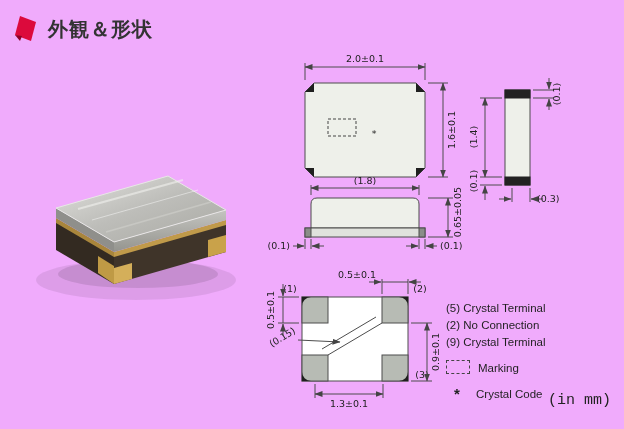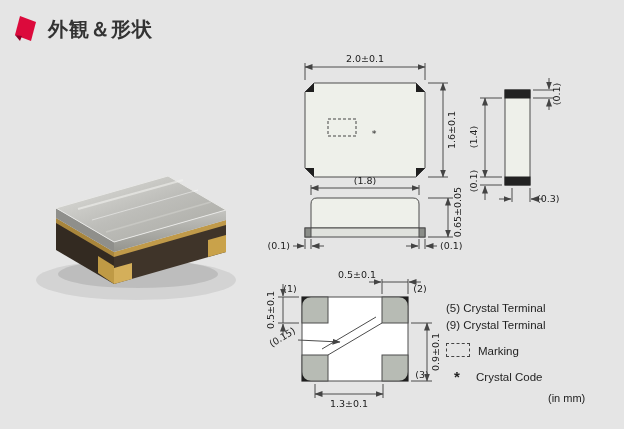--- a/index.html
+++ b/index.html
@@ -1,16 +1,16 @@
 <!DOCTYPE html>
 <html><head>
 <meta charset="utf-8">
 <style>
   html,body{margin:0;padding:0;background:#fff;}
-  .page{position:relative;width:624px;height:429px;background:#e5e5e5;overflow:hidden;
+  .page{position:relative;width:624px;height:429px;background:#f0abfc;overflow:hidden;
         font-family:"Liberation Sans","DejaVu Sans",sans-serif;color:#222;}
   
   .hdr{position:absolute;left:14px;top:14px;display:flex;align-items:center;gap:10px;}
   .hdr h1{margin:0;font-size:20px;font-weight:600;color:#333;letter-spacing:1px;}
   
   .photo{position:absolute;left:18px;top:152px;width:220px;height:165px;}
   
   .drawings{position:absolute;left:240px;top:50px;width:384px;height:375px;}
   svg{font-family:"DejaVu Sans",sans-serif;}
   .dim{font-size:9.5px;fill:#222;}
@@ -20,21 +20,21 @@
   .pad-fill{fill:#b7bbb4;stroke:#4d4d4d;stroke-width:1;}
   .cap{fill:#222;stroke:#222;}
   .cast{fill:#1f1f1f;}
   .mark-dash{fill:none;stroke:#444;stroke-width:1;stroke-dasharray:3,2;}
   
   .legend{position:absolute;left:446px;top:300px;font-size:11.5px;color:#1f1f1f;line-height:16px;}
   .legend .item{margin-bottom:1px;}
   .legend .row{display:flex;align-items:flex-start;gap:8px;margin-top:10px;}
   .dash-box{display:inline-block;width:22px;height:12px;border:1px dashed #444;}
   .star{font-size:15px;font-weight:bold;color:#222;width:22px;text-align:center;}
-  .units{position:absolute;left:548px;top:392px;font-size:11px;color:#222;}
+  .units{position:absolute;left:548px;top:392px;font-size:15px;color:#222;font-family:Liberation Mono, monospace;}
 </style>
 </head>
 <body>
 
 <div class="page">
 
   <div class="hdr">
     <svg width="24" height="30" viewBox="0 0 24 30">
       <polygon points="6,2 22,8 17,27 1,21" fill="#dc0a3c"></polygon>
       <polygon points="1,21 6,27 8,22" fill="#8f0128"></polygon>
@@ -242,20 +242,21 @@
             <line class="ln" x1="143" y1="334" x2="143" y2="348"></line>
           <line class="ln" x1="75" y1="344" x2="143" y2="344" marker-start="url(#arr)" marker-end="url(#arr)"></line>
           <text class="dim" x="109" y="357" text-anchor="middle">1.3±0.1</text>
         </g>
       </g>
     </svg>
   </div>
 
   <div class="legend">
     <div class="item">(5) Crystal Terminal</div>
+    <div class="item">(2) No Connection</div>
     <div class="item">(9) Crystal Terminal</div>
     <div class="row">
       <span class="dash-box"></span>
       <span>Marking</span>
     </div>
     <div class="row">
       <span class="star">*</span>
       <span>Crystal Code</span>
     </div>
   </div>

